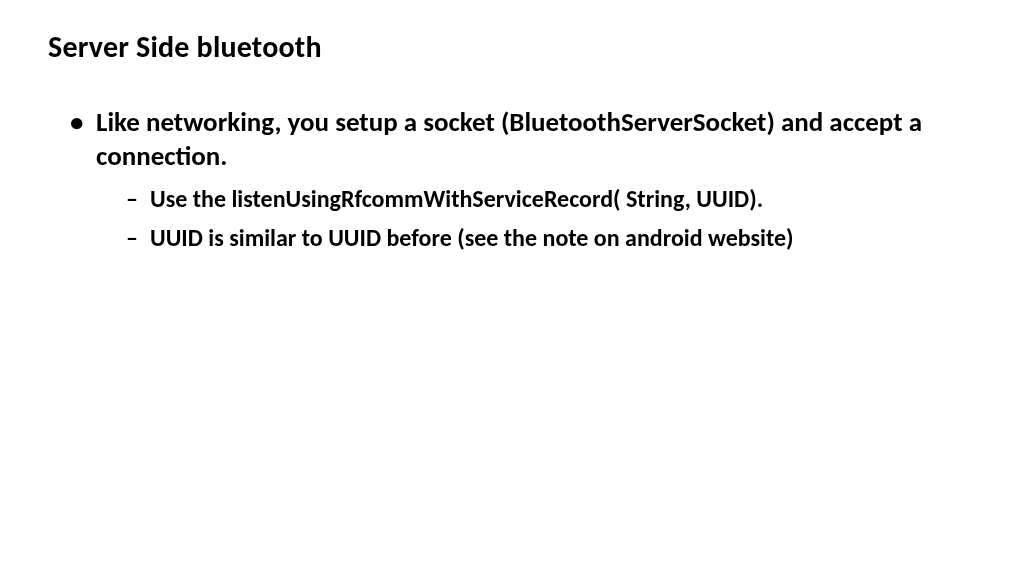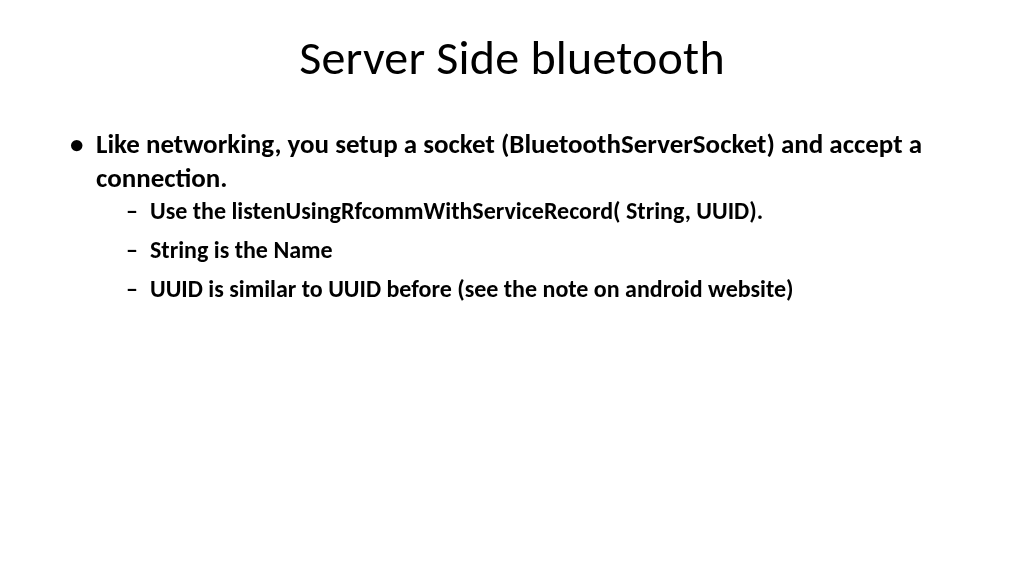--- a/index.html
+++ b/index.html
@@ -11,23 +11,23 @@
     body {
       width: 1024px;
       height: 576px;
       background: #ffffff;
       font-family: Calibri, "Segoe UI", Arial, sans-serif;
       color: #000000;
       padding: 28px 48px 0 48px;
       overflow: hidden;
     }
     .title {
-      text-align: center;
-      font-size: 48px;
-      font-weight: 400;
+      text-align: left;
+      font-size: 30px;
+      font-weight: 700;
       margin-bottom: 40px;
       letter-spacing: 0.2px;
     }
     ul.outer {
       list-style: none;
       padding-left: 20px;
     }
     ul.outer > li {
       position: relative;
       padding-left: 28px;
@@ -38,20 +38,21 @@
     ul.outer > li::before {
       content: "•";
       position: absolute;
       left: 2px;
       top: 0;
       font-size: 27px;
     }
     ul.inner {
       list-style: none;
       padding-left: 30px;
+      margin-top: 10px;
     }
     ul.inner > li {
       position: relative;
       padding-left: 24px;
       font-size: 24px;
       line-height: 1.3;
       margin-bottom: 8px;
     }
     ul.inner > li::before {
       content: "–";
@@ -67,20 +68,17 @@
 <h1 class="title">Server Side bluetooth</h1>
 
 <ul class="outer">
   <li>
     <span>Like networking, you setup a socket (BluetoothServerSocket) and accept a connection.</span>
     <ul class="inner">
       <li>
         <span>Use the listenUsingRfcommWithServiceRecord( String, UUID).</span>
       </li>
       <li>
-        <span>String is the Name</span>
-      </li>
-      <li>
         <span>UUID is similar to UUID before  (see the note on android website)</span>
       </li>
     </ul>
   </li>
 </ul>
 
 </body></html>

